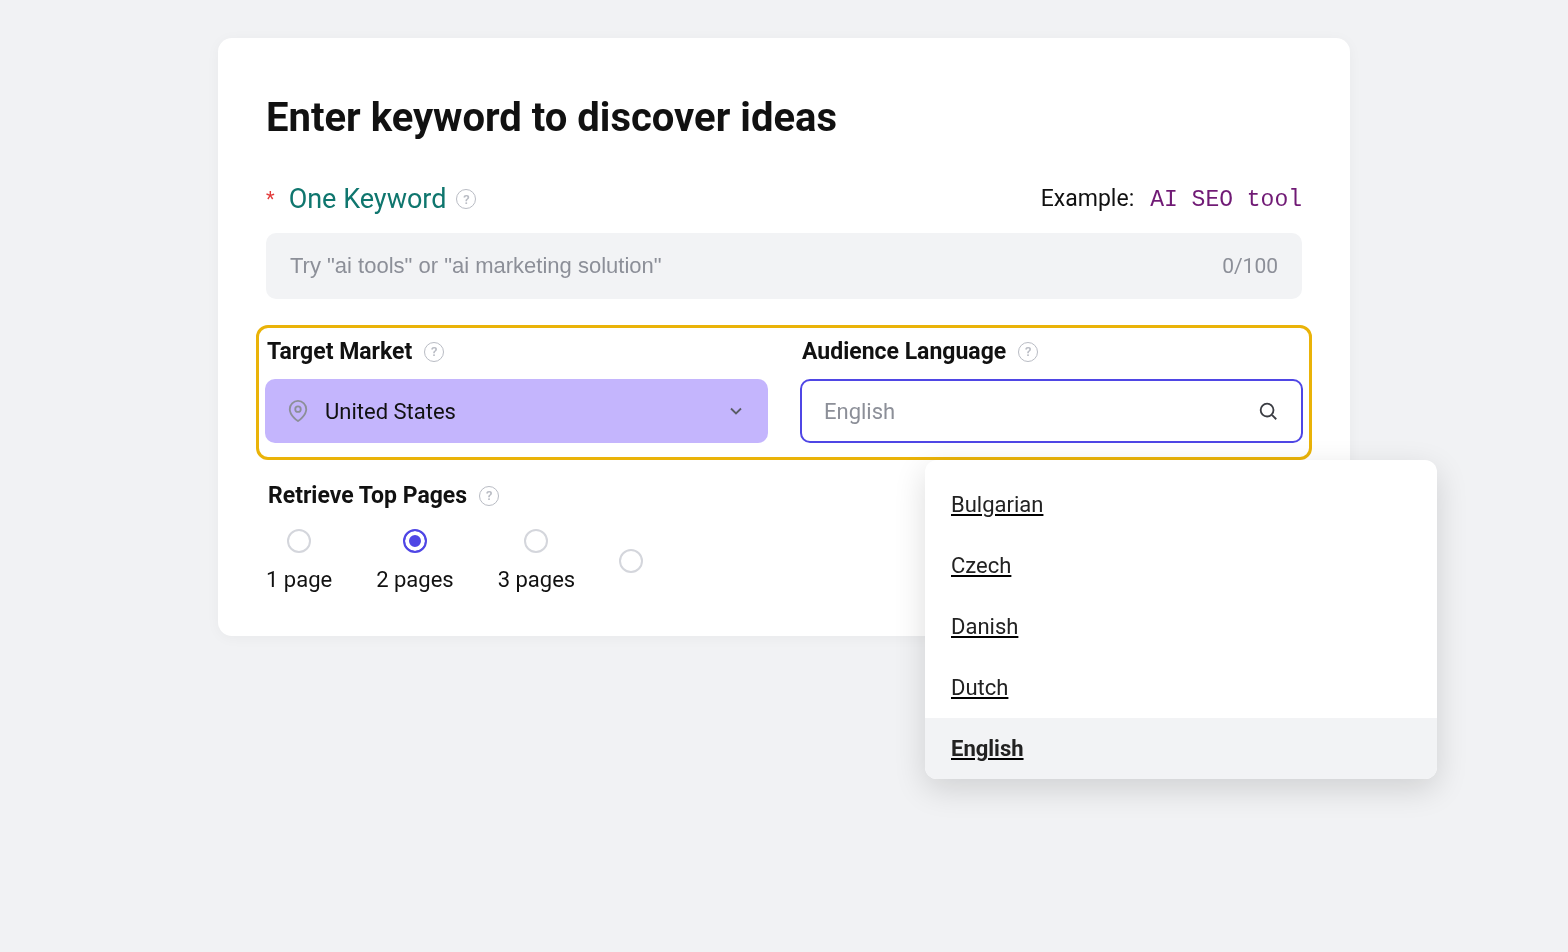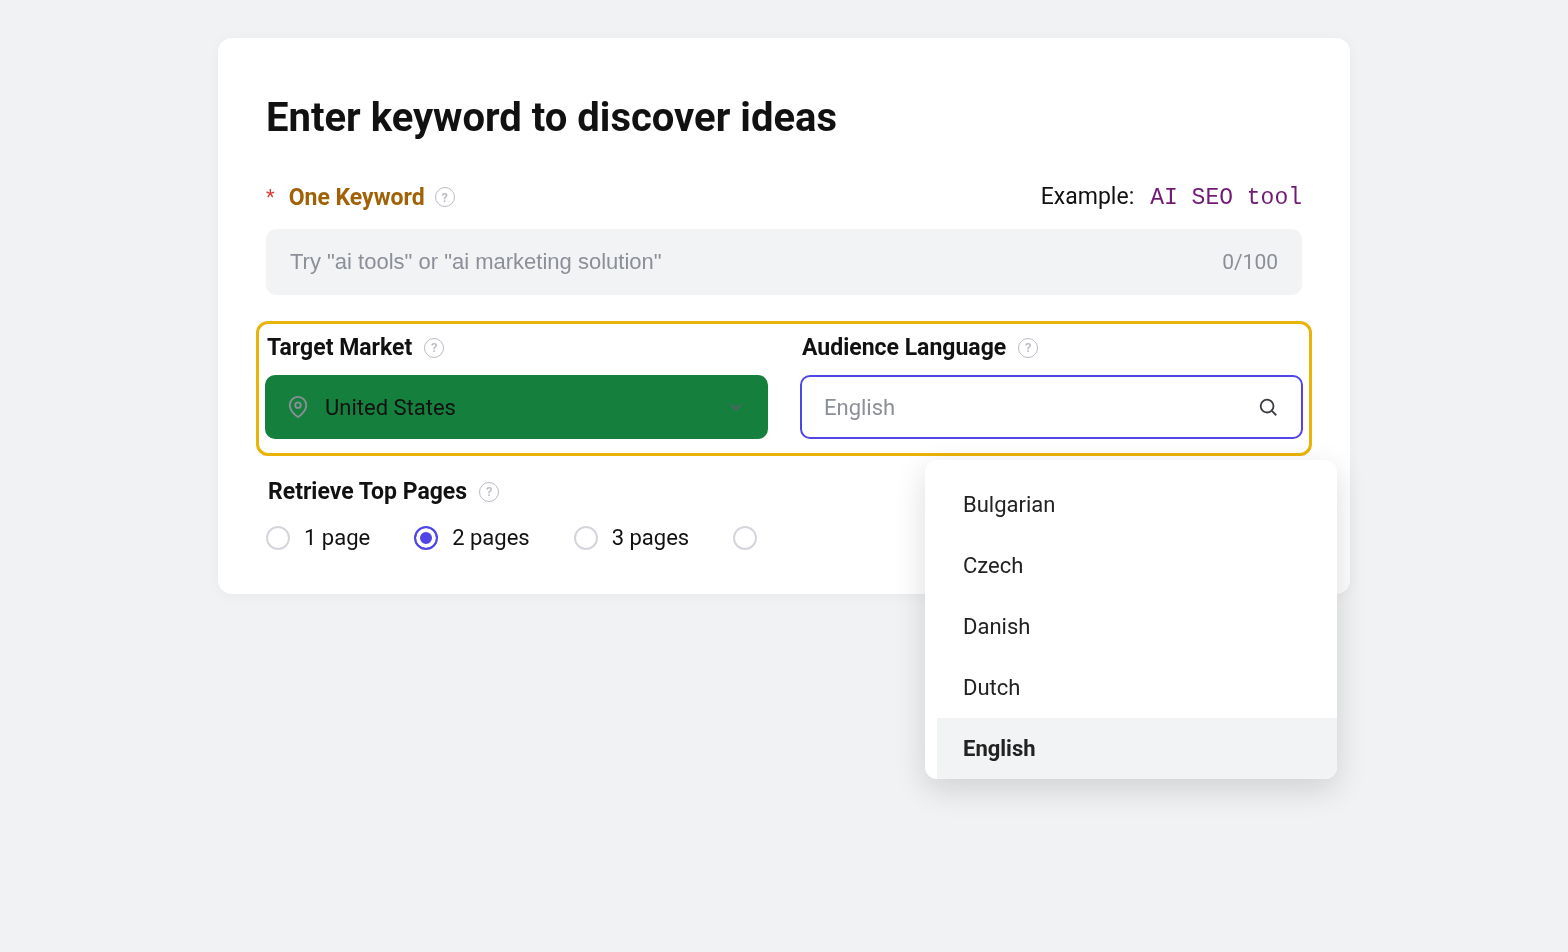--- a/index.html
+++ b/index.html
@@ -31,23 +31,23 @@
       align-items: center;
       margin-bottom: 18px;
     }
     .label-group {
       display: flex;
       align-items: center;
       gap: 10px;
     }
     .req { color: #e23b3b; font-size: 20px; margin-right: 4px; }
     .label-text {
-      font-size: 23px;
-      font-weight: 700;
-      color: #a16207;
+      font-size: 27px;
+      font-weight: 400;
+      color: #0f766e;
     }
     .help-icon {
       width: 20px; height: 20px;
       border: 1.5px solid #b9bcc4;
       color: #b9bcc4;
       border-radius: 50%;
       font-size: 13px;
       display: inline-flex;
       align-items: center; justify-content: center;
       font-weight: 600;
@@ -88,21 +88,21 @@
       gap: 12px;
       margin-bottom: 14px;
       padding-left: 2px;
     }
     .field-label {
       font-size: 23px;
       font-weight: 700;
       color: #111;
     }
     .select-box {
-      background: #15803d;
+      background: #c4b5fd;
       border-radius: 10px;
       height: 64px;
       display: flex;
       align-items: center;
       padding: 0 22px;
       gap: 16px;
       cursor: pointer;
     }
     .select-box .value { font-size: 22px; color: #111; flex: 1; }
     .pin-icon, .chev-icon, .search-icon-svg { flex-shrink: 0; }
@@ -125,44 +125,46 @@
       display: flex;
       gap: 44px;
       margin-top: 20px;
       align-items: center;
     }
     .radio-item {
       display: flex;
       align-items: center;
       gap: 14px;
       cursor: pointer;
+      flex-direction: column;
     }
     .radio-circle {
       width: 24px; height: 24px;
       border-radius: 50%;
       border: 2.5px solid #d4d6dc;
       background: #fff;
     }
     .radio-circle.checked {
       border-color: #4f46e5;
       background: #4f46e5;
       box-shadow: inset 0 0 0 4px #fff;
     }
     .radio-text { font-size: 22px; color: #111; }
     .dropdown {
       position: absolute;
       left: 707px;
       top: 422px;
-      width: 412px;
+      width: 512px;
       background: #fff;
       border-radius: 12px;
       box-shadow: 0 10px 32px rgba(0,0,0,0.14);
-      padding: 14px 0 0 12px;
+      padding: 14px 0 0 0;
       z-index: 5;
       overflow: hidden;
+      text-decoration: underline;
     }
     .dropdown-item {
       padding: 18px 26px;
       font-size: 22px;
       color: #222;
       cursor: pointer;
     }
     .dropdown-item.selected {
       background: #f2f3f5;
       font-weight: 700;

